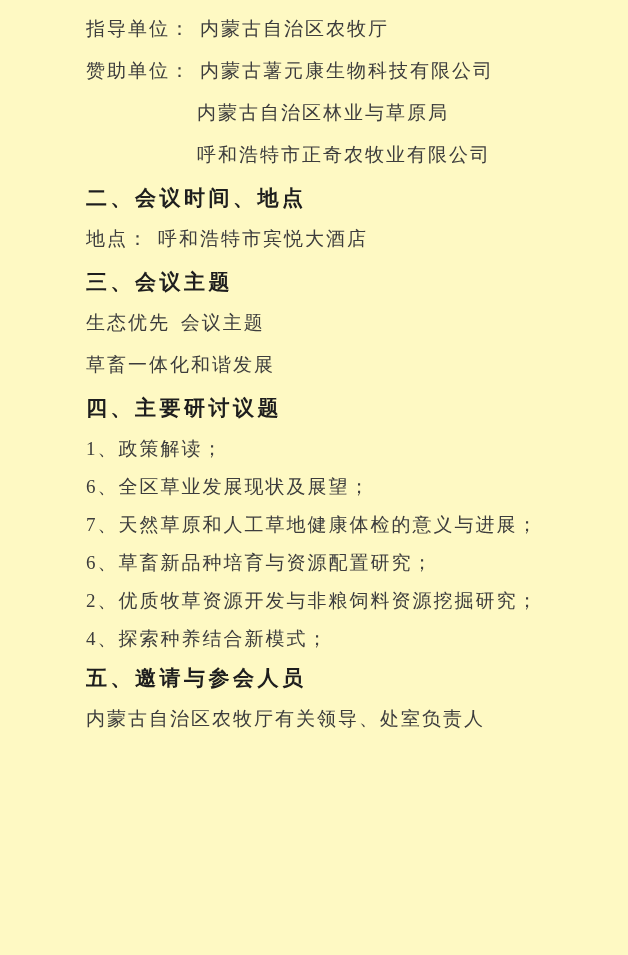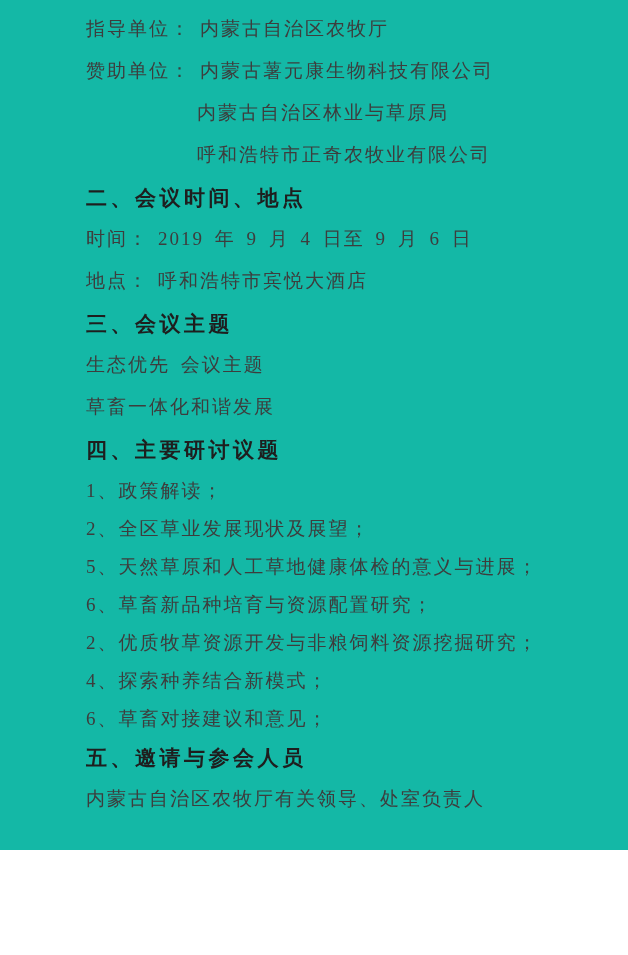--- a/index.html
+++ b/index.html
@@ -1,20 +1,20 @@
 <!DOCTYPE html>
 <html><head>
 <meta charset="utf-8">
 <style>
   html, body { margin: 0; padding: 0; background: #ffffff; }
   .page {
     position: relative;
     width: 628px;
-    height: 850px;
-    background: #14b8a6;
+    height: 955px;
+    background: #fef9c3;
     box-sizing: border-box;
     padding: 18px 36px 0 86px;
     overflow: hidden;
   }
   .line {
     margin: 0 0 20px 0;
     font-family: "Liberation Serif", "DejaVu Serif", serif;
     font-size: 19px;
     line-height: 22px;
     letter-spacing: 2px;
@@ -42,32 +42,30 @@
 
 <div class="page">
 
   <p class="line"><span class="lbl">指导单位：</span><span>内蒙古自治区农牧厅</span></p>
   <p class="line"><span class="lbl">赞助单位：</span><span>内蒙古薯元康生物科技有限公司</span></p>
 
   <p class="line cont">内蒙古自治区林业与草原局</p>
   <p class="line cont">呼和浩特市正奇农牧业有限公司</p>
 
   <h2 class="heading">二、会议时间、地点</h2>
-  <p class="line"><span class="lbl">时间：</span><span>2019 年 9 月 4 日至 9 月 6 日</span></p>
   <p class="line"><span class="lbl">地点：</span><span>呼和浩特市宾悦大酒店</span></p>
 
   <h2 class="heading">三、会议主题</h2>
   <p class="line">生态优先 会议主题</p>
   <p class="line">草畜一体化和谐发展</p>
 
   <h2 class="heading">四、主要研讨议题</h2>
   <p class="line topic topic-first">1、政策解读；</p>
-  <p class="line topic">2、全区草业发展现状及展望；</p>
-  <p class="line topic">5、天然草原和人工草地健康体检的意义与进展；</p>
+  <p class="line topic">6、全区草业发展现状及展望；</p>
+  <p class="line topic">7、天然草原和人工草地健康体检的意义与进展；</p>
   <p class="line topic">6、草畜新品种培育与资源配置研究；</p>
   <p class="line topic">2、优质牧草资源开发与非粮饲料资源挖掘研究；</p>
   <p class="line topic">4、探索种养结合新模式；</p>
-  <p class="line topic">6、草畜对接建议和意见；</p>
 
   <h2 class="heading">五、邀请与参会人员</h2>
   <p class="line">内蒙古自治区农牧厅有关领导、处室负责人</p>
 
 </div>
 
 </body></html>

